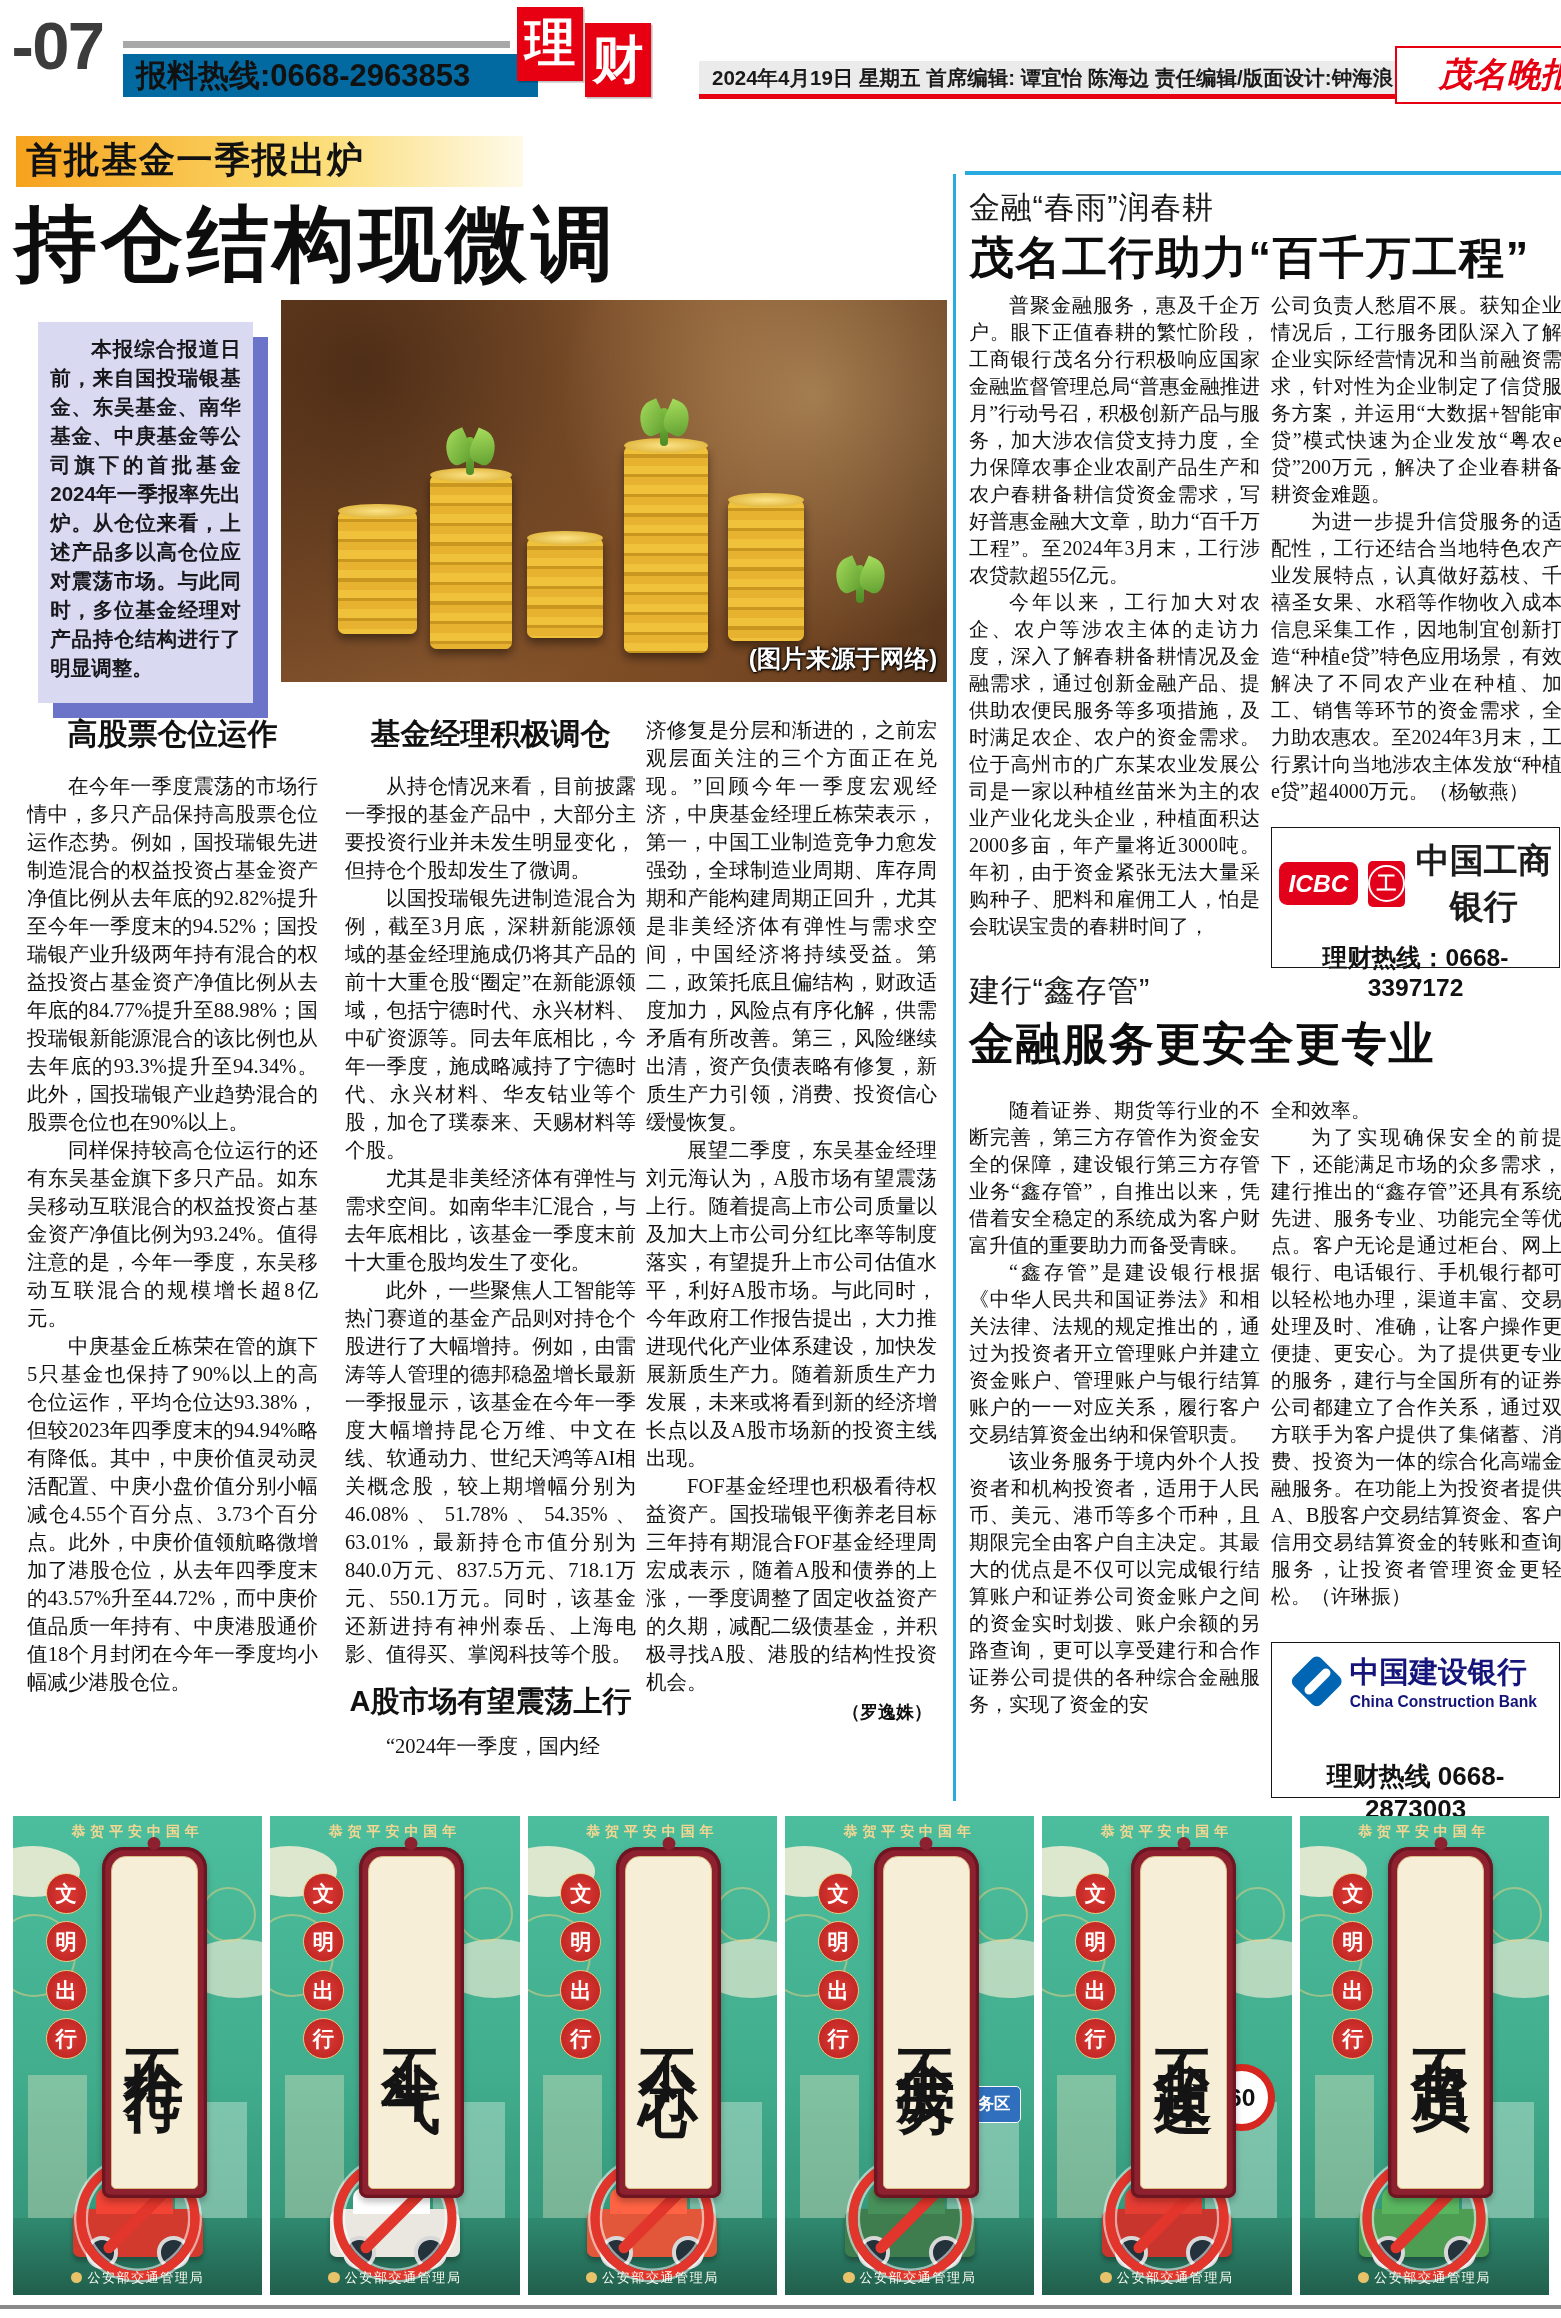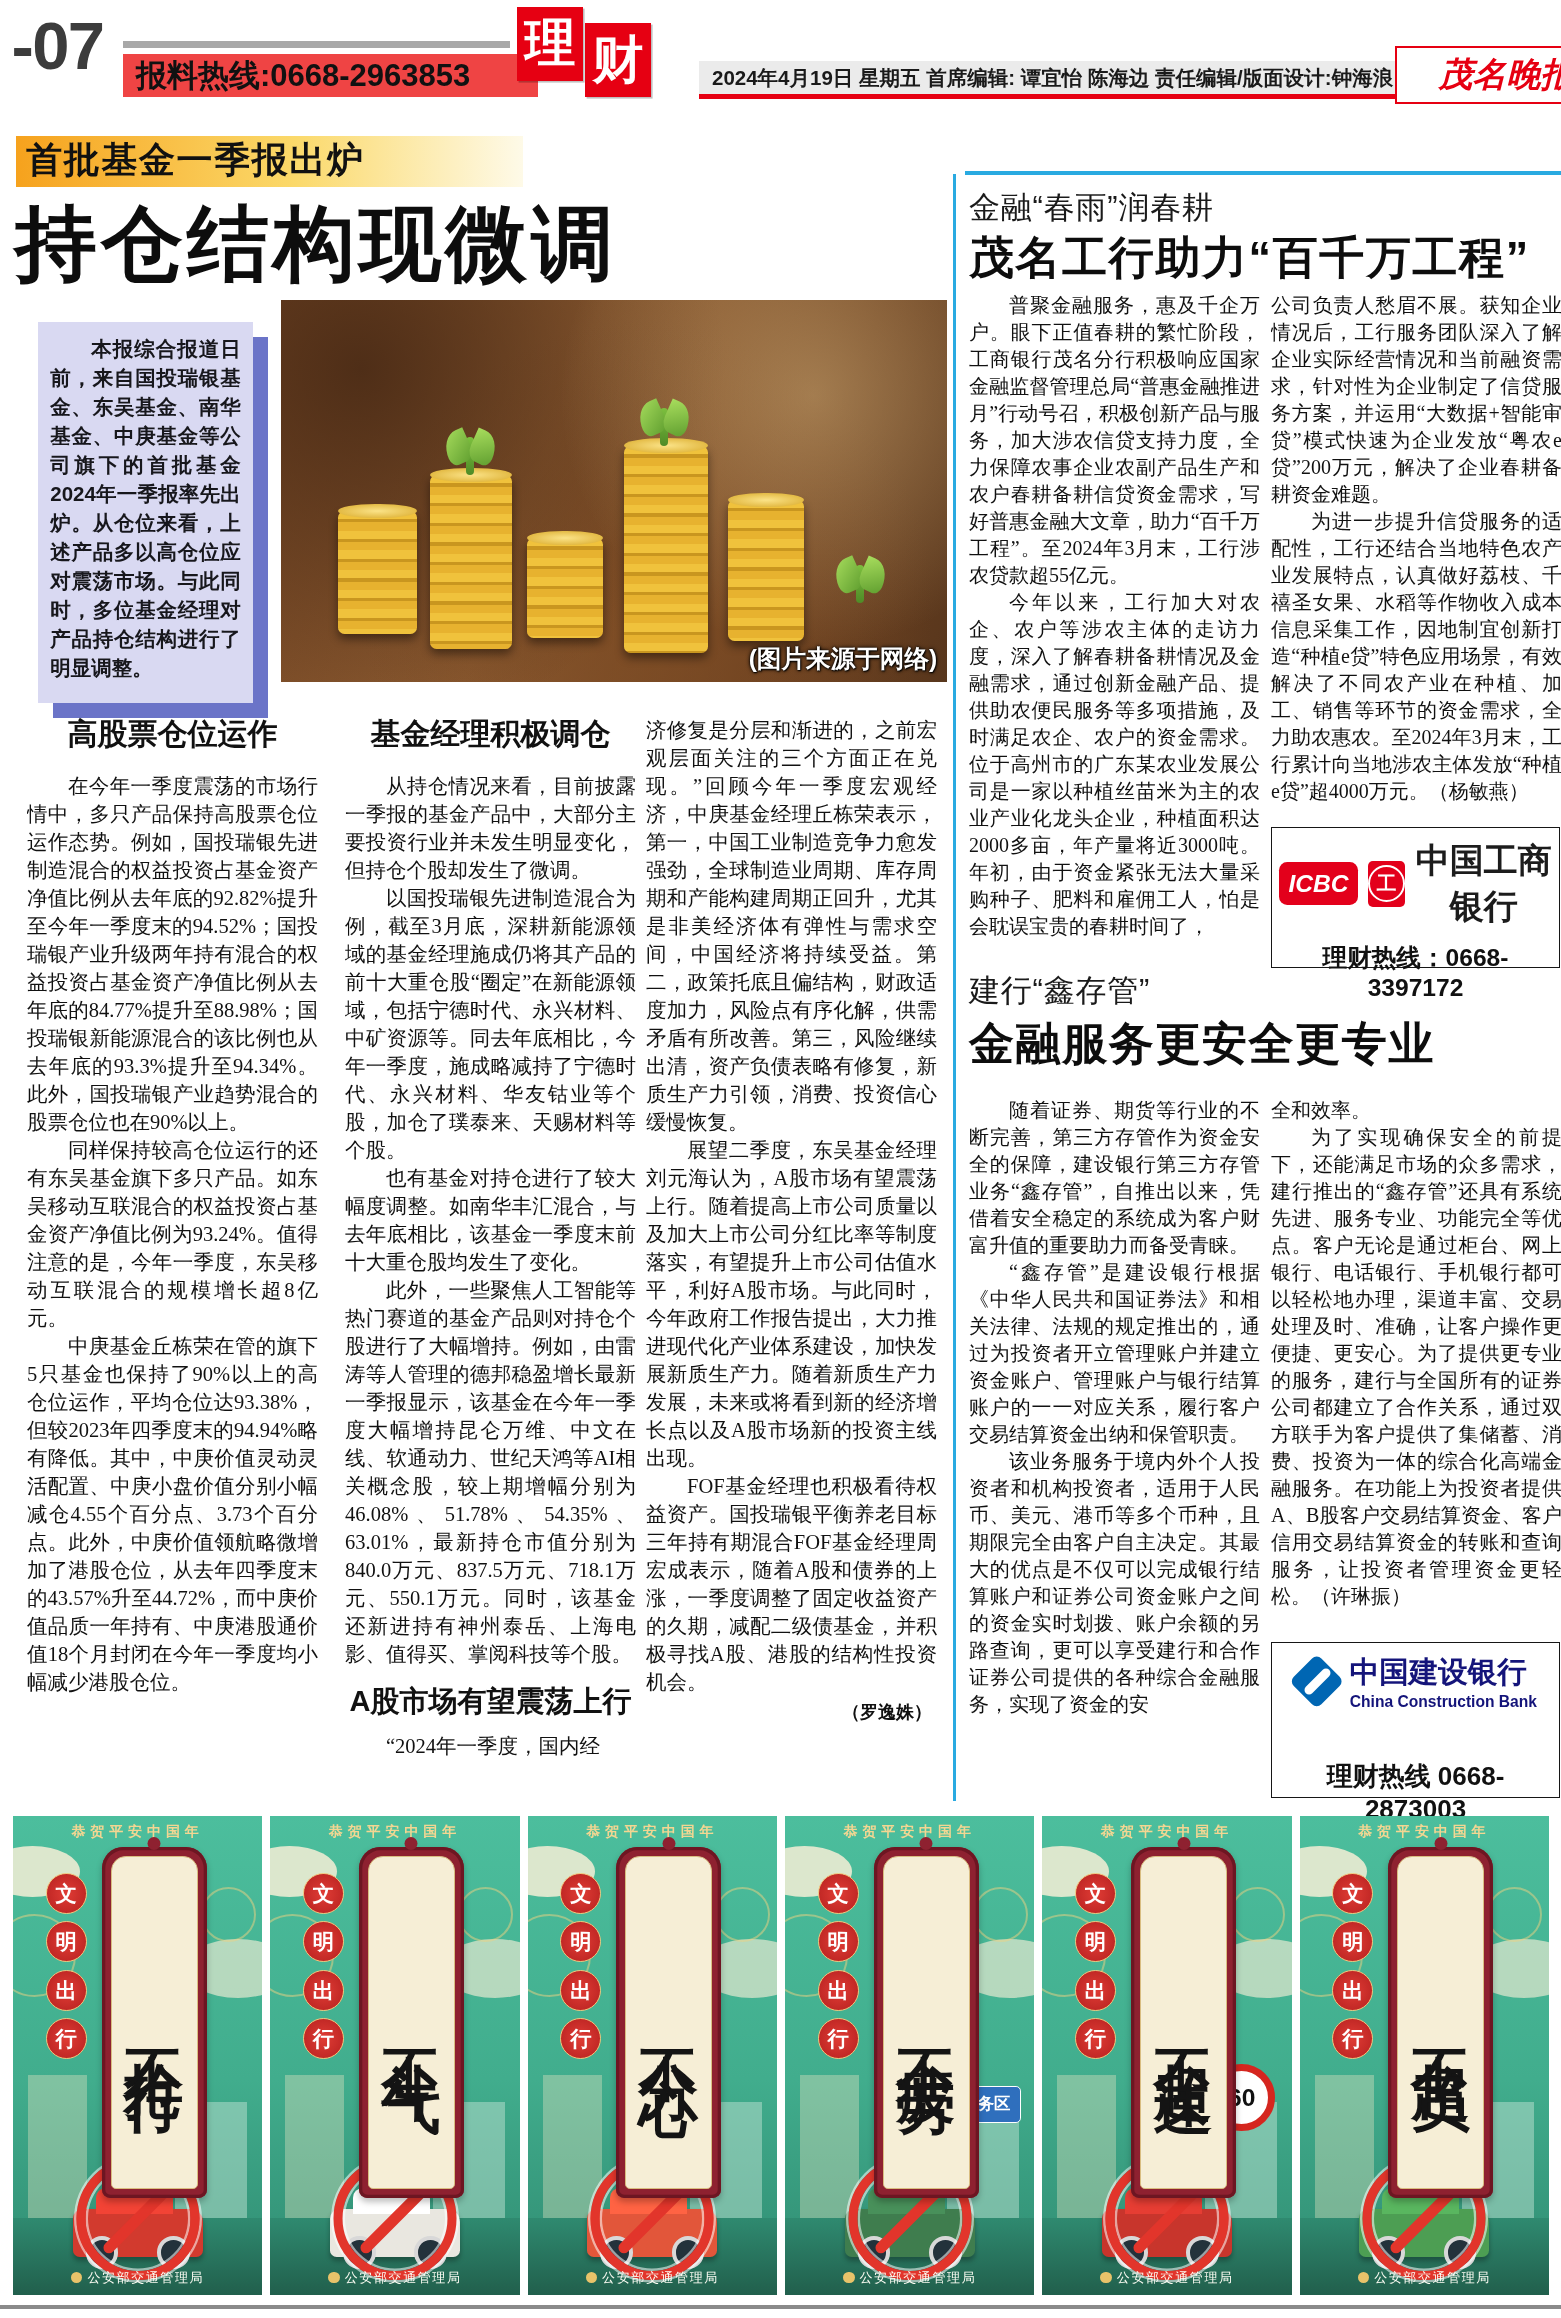--- a/index.html
+++ b/index.html
@@ -3,21 +3,21 @@
 <meta charset="utf-8">
 <style>
   html,body{margin:0;padding:0;background:#e8e8e8;}
   #page{position:relative;width:1562px;height:2319px;background:#ffffff;overflow:hidden;
         font-family:"Liberation Serif","DejaVu Serif",serif;color:#111;}
   .abs{position:absolute;}
 
   
   .pagenum{left:11.5px;top:6.6px;font:900 67px "Liberation Sans","DejaVu Sans",sans-serif;color:#3c3c3c;letter-spacing:-1.6px;}
   .rule-gray{left:123px;top:41px;width:387px;height:7.4px;background:#a8a8a8;}
-  .hotline-bar{left:123px;top:54px;width:415px;height:43px;background:#ef4444;display:flex;align-items:center;}
+  .hotline-bar{left:123px;top:54px;width:415px;height:43px;background:#0369a1;display:flex;align-items:center;}
   .hotline-bar span{font:700 31px "Liberation Sans","DejaVu Sans",sans-serif;padding-left:13px;}
   .sec-block{width:66px;height:74px;background:#e60012;color:#fff;display:flex;align-items:center;justify-content:center;
              font:900 51px "Liberation Sans","DejaVu Sans",sans-serif;box-shadow:1.6px 1.6px 0 rgba(0,0,0,.25);}
   .sec1{left:517px;top:6.6px;} .sec2{left:585px;top:23px;}
   .date-bar{left:699px;top:61px;width:863px;height:34px;background:#ebebeb;display:flex;align-items:center;}
   .date-bar span{font:700 20.5px "Liberation Sans","DejaVu Sans",sans-serif;color:#1a1a1a;padding-left:13px;}
   .rule-red{left:699px;top:94px;width:863px;height:4.9px;background:#e60012;}
   .masthead{left:1395px;top:46px;width:163px;height:54px;background:#fff;border:2.5px solid #e60012;
             display:flex;align-items:center;justify-content:center;font:900 italic 34px "Liberation Serif","DejaVu Serif",serif;color:#e60012;padding-left:28px;}
 
@@ -194,21 +194,21 @@
         <p class="para">在今年一季度震荡的市场行情中，多只产品保持高股票仓位运作态势。例如，国投瑞银先进制造混合的权益投资占基金资产净值比例从去年底的92.82%提升至今年一季度末的94.52%；国投瑞银产业升级两年持有混合的权益投资占基金资产净值比例从去年底的84.77%提升至88.98%；国投瑞银新能源混合的该比例也从去年底的93.3%提升至94.34%。此外，国投瑞银产业趋势混合的股票仓位也在90%以上。</p>
         <p class="para">同样保持较高仓位运行的还有东吴基金旗下多只产品。如东吴移动互联混合的权益投资占基金资产净值比例为93.24%。值得注意的是，今年一季度，东吴移动互联混合的规模增长超8亿元。</p>
         <p class="para">中庚基金丘栋荣在管的旗下5只基金也保持了90%以上的高仓位运作，平均仓位达93.38%，但较2023年四季度末的94.94%略有降低。其中，中庚价值灵动灵活配置、中庚小盘价值分别小幅减仓4.55个百分点、3.73个百分点。此外，中庚价值领航略微增加了港股仓位，从去年四季度末的43.57%升至44.72%，而中庚价值品质一年持有、中庚港股通价值18个月封闭在今年一季度均小幅减少港股仓位。</p>
       </div>
   </div>
   <div class="abs col c-l2">
     <h3 class="colhead">基金经理积极调仓</h3>
     <div>
         <p class="para">从持仓情况来看，目前披露一季报的基金产品中，大部分主要投资行业并未发生明显变化，但持仓个股却发生了微调。</p>
         <p class="para">以国投瑞银先进制造混合为例，截至3月底，深耕新能源领域的基金经理施成仍将其产品的前十大重仓股“圈定”在新能源领域，包括宁德时代、永兴材料、中矿资源等。同去年底相比，今年一季度，施成略减持了宁德时代、永兴材料、华友钴业等个股，加仓了璞泰来、天赐材料等个股。</p>
-        <p class="para">也有基金对持仓进行了较大幅度调整。如南华丰汇混合，与去年底相比，该基金一季度末前十大重仓股均发生了变化。</p>
+        <p class="para">尤其是非美经济体有弹性与需求空间。如南华丰汇混合，与去年底相比，该基金一季度末前十大重仓股均发生了变化。</p>
         <p class="para">此外，一些聚焦人工智能等热门赛道的基金产品则对持仓个股进行了大幅增持。例如，由雷涛等人管理的德邦稳盈增长最新一季报显示，该基金在今年一季度大幅增持昆仑万维、中文在线、软通动力、世纪天鸿等AI相关概念股，较上期增幅分别为46.08%、51.78%、54.35%、63.01%，最新持仓市值分别为840.0万元、837.5万元、718.1万元、550.1万元。同时，该基金还新进持有神州泰岳、上海电影、值得买、掌阅科技等个股。</p>
       </div>
     <h3 class="subhead">A股市场有望震荡上行</h3>
     <p class="para">“2024年一季度，国内经</p>
   </div>
   <div class="abs col c-l3">
     <div>
         <p class="para noind">济修复是分层和渐进的，之前宏观层面关注的三个方面正在兑现。”回顾今年一季度宏观经济，中庚基金经理丘栋荣表示，第一，中国工业制造竞争力愈发强劲，全球制造业周期、库存周期和产能构建周期正回升，尤其是非美经济体有弹性与需求空间，中国经济将持续受益。第二，政策托底且偏结构，财政适度加力，风险点有序化解，供需矛盾有所改善。第三，风险继续出清，资产负债表略有修复，新质生产力引领，消费、投资信心缓慢恢复。</p>
         <p class="para">展望二季度，东吴基金经理刘元海认为，A股市场有望震荡上行。随着提高上市公司质量以及加大上市公司分红比率等制度落实，有望提升上市公司估值水平，利好A股市场。与此同时，今年政府工作报告提出，大力推进现代化产业体系建设，加快发展新质生产力。随着新质生产力发展，未来或将看到新的经济增长点以及A股市场新的投资主线出现。</p>
         <p class="para">FOF基金经理也积极看待权益资产。国投瑞银平衡养老目标三年持有期混合FOF基金经理周宏成表示，随着A股和债券的上涨，一季度调整了固定收益资产的久期，减配二级债基金，并积极寻找A股、港股的结构性投资机会。</p>

